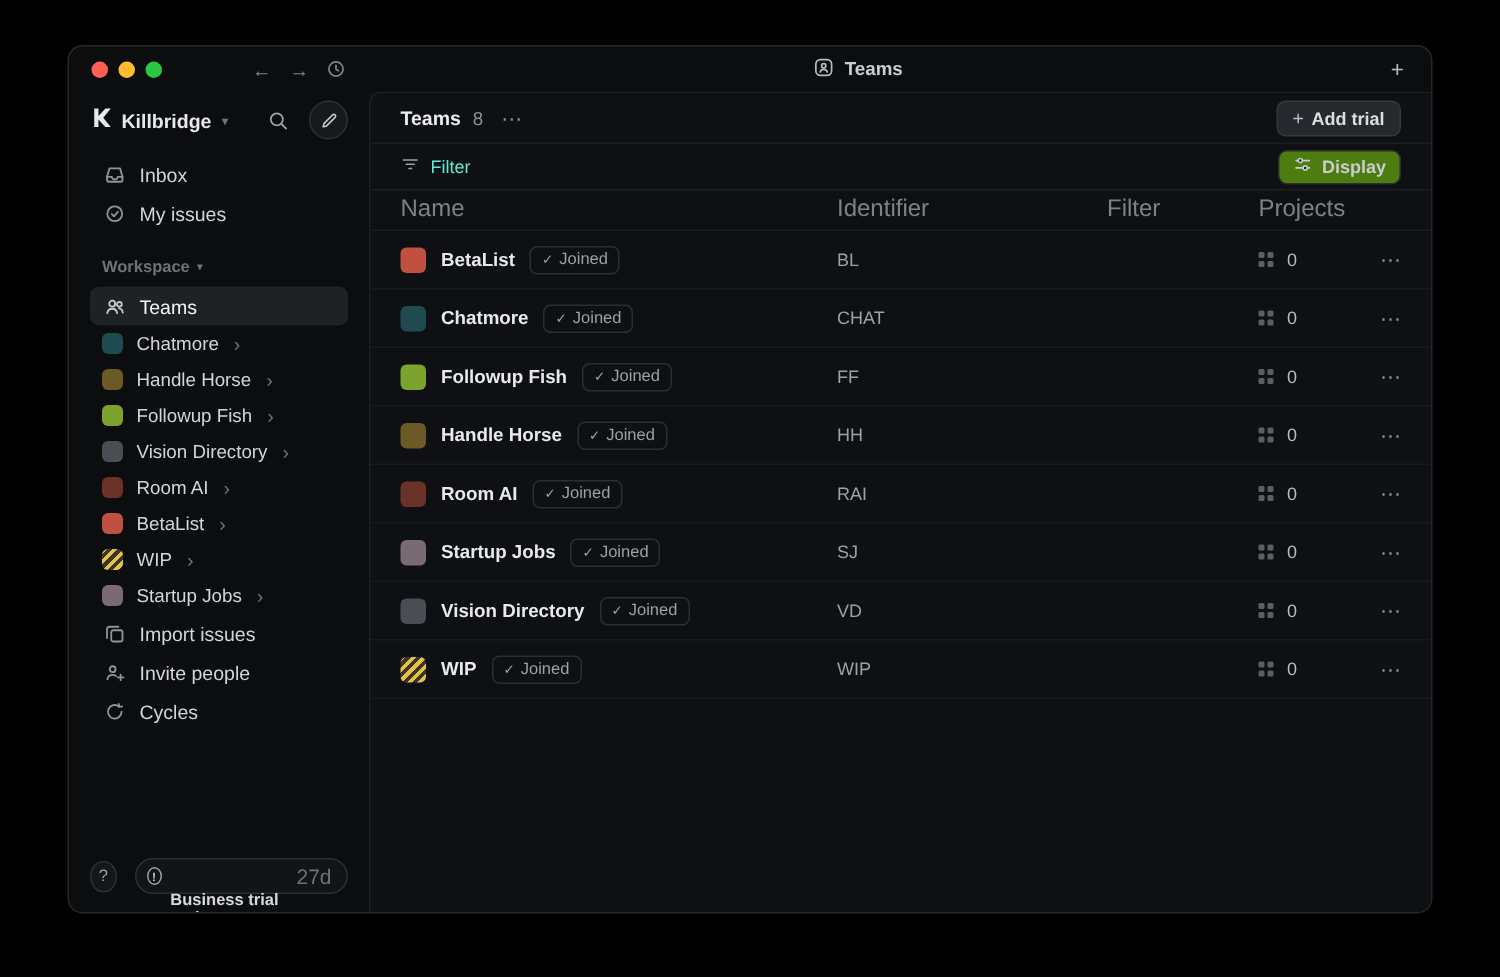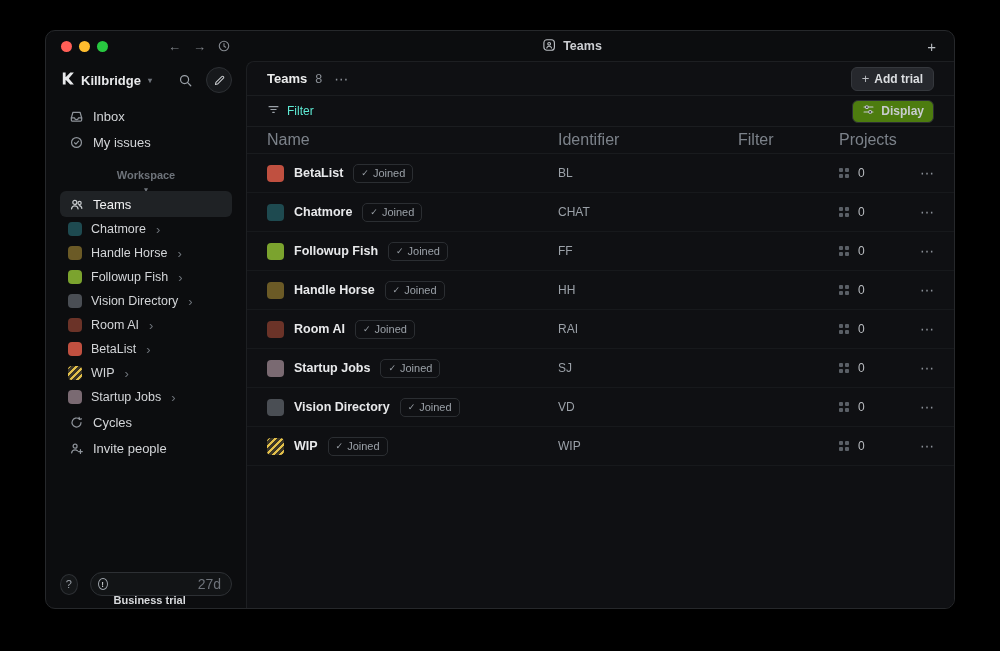--- a/index.html
+++ b/index.html
@@ -31,21 +31,21 @@
   .sb-top .spacer { flex:1; }
   .search-btn { display:flex; padding:3px; }
   .compose-btn { width:26px; height:26px; border-radius:50%; border:1px solid #2d3034; background:#17191c;
                  display:flex; align-items:center; justify-content:center; margin-left:10px; }
   .sb-item { display:flex; align-items:center; gap:9px; height:26px; padding:0 8px; border-radius:6px;
              font-size:13px; font-weight:500; color:#d3d5d8; cursor:default; }
   .sb-item.team-row-sb { height:24px; font-size:12.5px; }
   .sb-item.selected { background:#1f2225; color:#f2f3f4; }
   .sb-ic { display:flex; width:16px; justify-content:center; }
   .sb-section { display:flex; align-items:center; gap:5px; height:18px; margin:14px 0 4px; padding:0 8px;
-                font-size:11px; font-weight:600; color:#6e737a;flex-direction:column; }
+                font-size:11px; font-weight:600; color:#6e737a; }
   .sec-chev { font-size:7px; color:#6e737a; }
   .team-icon-sm { width:14px; height:14px; border-radius:4px; flex:0 0 14px; }
   .chev-r { color:#6e737a; font-size:13px; line-height:1; margin-left:1px; }
   .sb-footer { margin-top:auto; display:flex; align-items:center; gap:12px; }
   .help-btn { width:21px; height:21px; border-radius:50%; border:1px solid #2d3034; background:#141618;
               color:#9ba1a8; font-size:11px; display:flex; align-items:center; justify-content:center; }
   .trial-pill { height:24px; border:1px solid #2d3034; background:#121416; border-radius:12px;
                 display:flex; align-items:center; gap:6px; padding:0 10px 0 7px; }
   .trial-ic { width:12px; height:12px; border-radius:50%; border:1px solid #9ba1a8; color:#c6c9cc;
               font-size:8px; font-weight:700; display:flex; align-items:center; justify-content:center; }
@@ -228,36 +228,45 @@
 
   <div class="sb-item team-row-sb">
     <span class="team-icon-sm" style="background: rgb(122, 106, 114);"></span>
     <span>Startup Jobs</span>
     <span class="chev-r">›</span>
   </div>
 </div>
 
       <div class="sb-item">
         <span class="sb-ic">
-          <svg width="15" height="15" viewBox="0 0 16 16" fill="none" stroke="#8f949b" stroke-width="1.3" stroke-linecap="round" stroke-linejoin="round">
-              <path d="M12.8 8A4.8 4.8 0 1 1 10.9 4.2"></path>
-              <path d="M10.8 2.5l.4 2.1 2.1-.4"></path>
-            </svg>
-        </span>
-        <span>Cycles</span>
+          <svg width="15" height="15" viewBox="0 0 16 16" fill="none" stroke="#8f949b" stroke-width="1.3" stroke-linejoin="round" stroke-linecap="round">
+              <rect x="5.5" y="5.5" width="8" height="8" rx="1.5"></rect>
+              <path d="M10.5 3H4.2A1.7 1.7 0 0 0 2.5 4.7V11"></path>
+            </svg>
+        </span>
+        <span>Import issues</span>
       </div>
       <div class="sb-item">
         <span class="sb-ic">
           <svg width="15" height="15" viewBox="0 0 16 16" fill="none" stroke="#8f949b" stroke-width="1.3" stroke-linecap="round" stroke-linejoin="round">
               <circle cx="6.5" cy="5.5" r="2.1"></circle>
               <path d="M2.8 12.7c.3-2 1.8-3.2 3.7-3.2 1 0 1.8.3 2.5.9"></path>
               <path d="M12.2 9.3v4M10.2 11.3h4"></path>
             </svg>
         </span>
         <span>Invite people</span>
+      </div>
+      <div class="sb-item">
+        <span class="sb-ic">
+          <svg width="15" height="15" viewBox="0 0 16 16" fill="none" stroke="#8f949b" stroke-width="1.3" stroke-linecap="round" stroke-linejoin="round">
+              <path d="M12.8 8A4.8 4.8 0 1 1 10.9 4.2"></path>
+              <path d="M10.8 2.5l.4 2.1 2.1-.4"></path>
+            </svg>
+        </span>
+        <span>Cycles</span>
       </div>
 
       <div class="sb-footer">
         <span class="help-btn">?</span>
         <span class="trial-pill">
           <span class="trial-ic">!</span>
           <span class="trial-text">Business trial ends</span>
           <span class="trial-days">27d</span>
         </span>
       </div>

